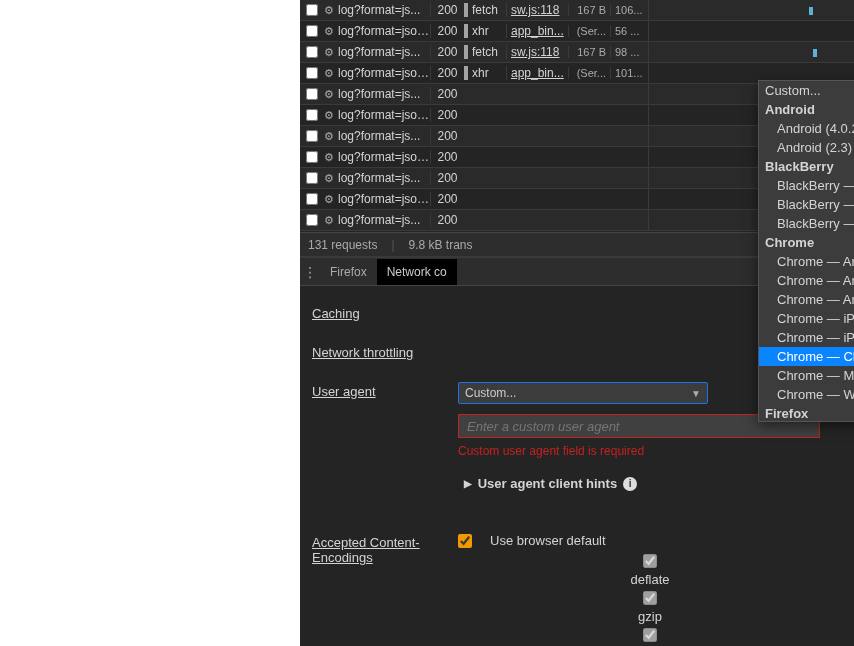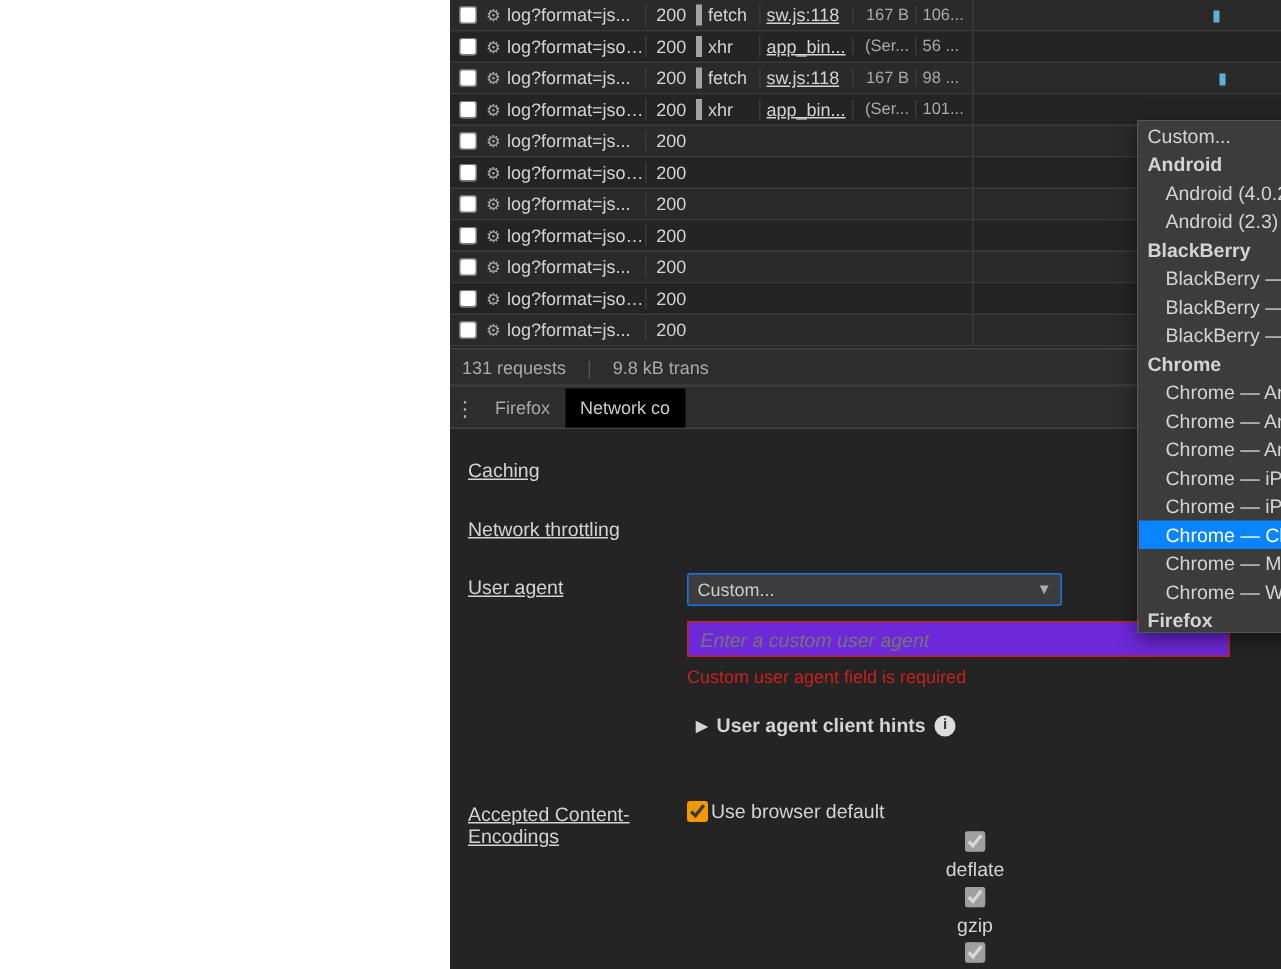--- a/index.html
+++ b/index.html
@@ -32,28 +32,28 @@
 .more { width: 20px; text-align: center; color: #aaa; font-size: 14px; }
 .tab { padding: 6px 10px; color: #aaa; cursor: pointer; }
 .tab.active { background: #000; color: #ccc; }
 .close { position: absolute; right: 8px; color: #aaa; font-size: 16px; cursor: pointer; }
 
 .panel { padding: 0; }
 .form-row { display: flex; padding: 18px 12px 4px 12px; align-items: flex-start; }
 .label { width: 146px; color: #d4d4d4; font-size: 13px; padding-top: 2px; text-decoration: underline; }
 .controls { flex: 1; }
 
-.check-line { display: flex; align-items: center; gap: 2px; margin-bottom: 6px; font-size: 13px; }
+.check-line { display: flex; align-items: center; gap: 18px; margin-bottom: 6px; font-size: 13px; }
 .ochk { width: 14px; height: 14px; accent-color: #f29900; }
 .gchk { width: 14px; height: 14px; accent-color: #888; }
 
 .select { width: 250px; height: 22px; background: #3c3c3c; border: 1px solid #1a73e8; color: #ccc; padding: 0 6px; display: flex; align-items: center; justify-content: space-between; border-radius: 2px; cursor: pointer; }
 .select .arrow { font-size: 10px; color: #aaa; }
 
-.ua-input { width: 362px; height: 24px; background: #6d28d9; border: 1px solid #c5221f; color: #aaa; padding: 0 8px; margin-top: 10px; font-style: italic; font-size: 13px; outline: none; }
+.ua-input { width: 362px; height: 24px; background: #404040; border: 1px solid #c5221f; color: #aaa; padding: 0 8px; margin-top: 10px; font-style: italic; font-size: 13px; outline: none; }
 .error { color: #c5221f; font-size: 12px; margin-top: 6px; }
 
 .hints { display: flex; align-items: center; gap: 6px; margin-top: 18px; font-size: 13px; font-weight: 600; cursor: pointer; margin-left: 6px; }
 .hints .tri { font-size: 10px; }
 .info-ic { display: inline-flex; width: 14px; height: 14px; border-radius: 50%; background: #ddd; color: #333; align-items: center; justify-content: center; font-size: 10px; font-weight: 700; }
 
 
 .listbox { position: absolute; left: 458px; top: 80px; width: 252px; height: 342px; background: #3c3c3c; border: 1px solid #555; overflow-y: scroll; z-index: 100; box-shadow: 0 4px 12px rgba(0,0,0,.5); }
 .listbox::-webkit-scrollbar { width: 14px; }
 .listbox::-webkit-scrollbar-track { background: #2b2b2b; }

